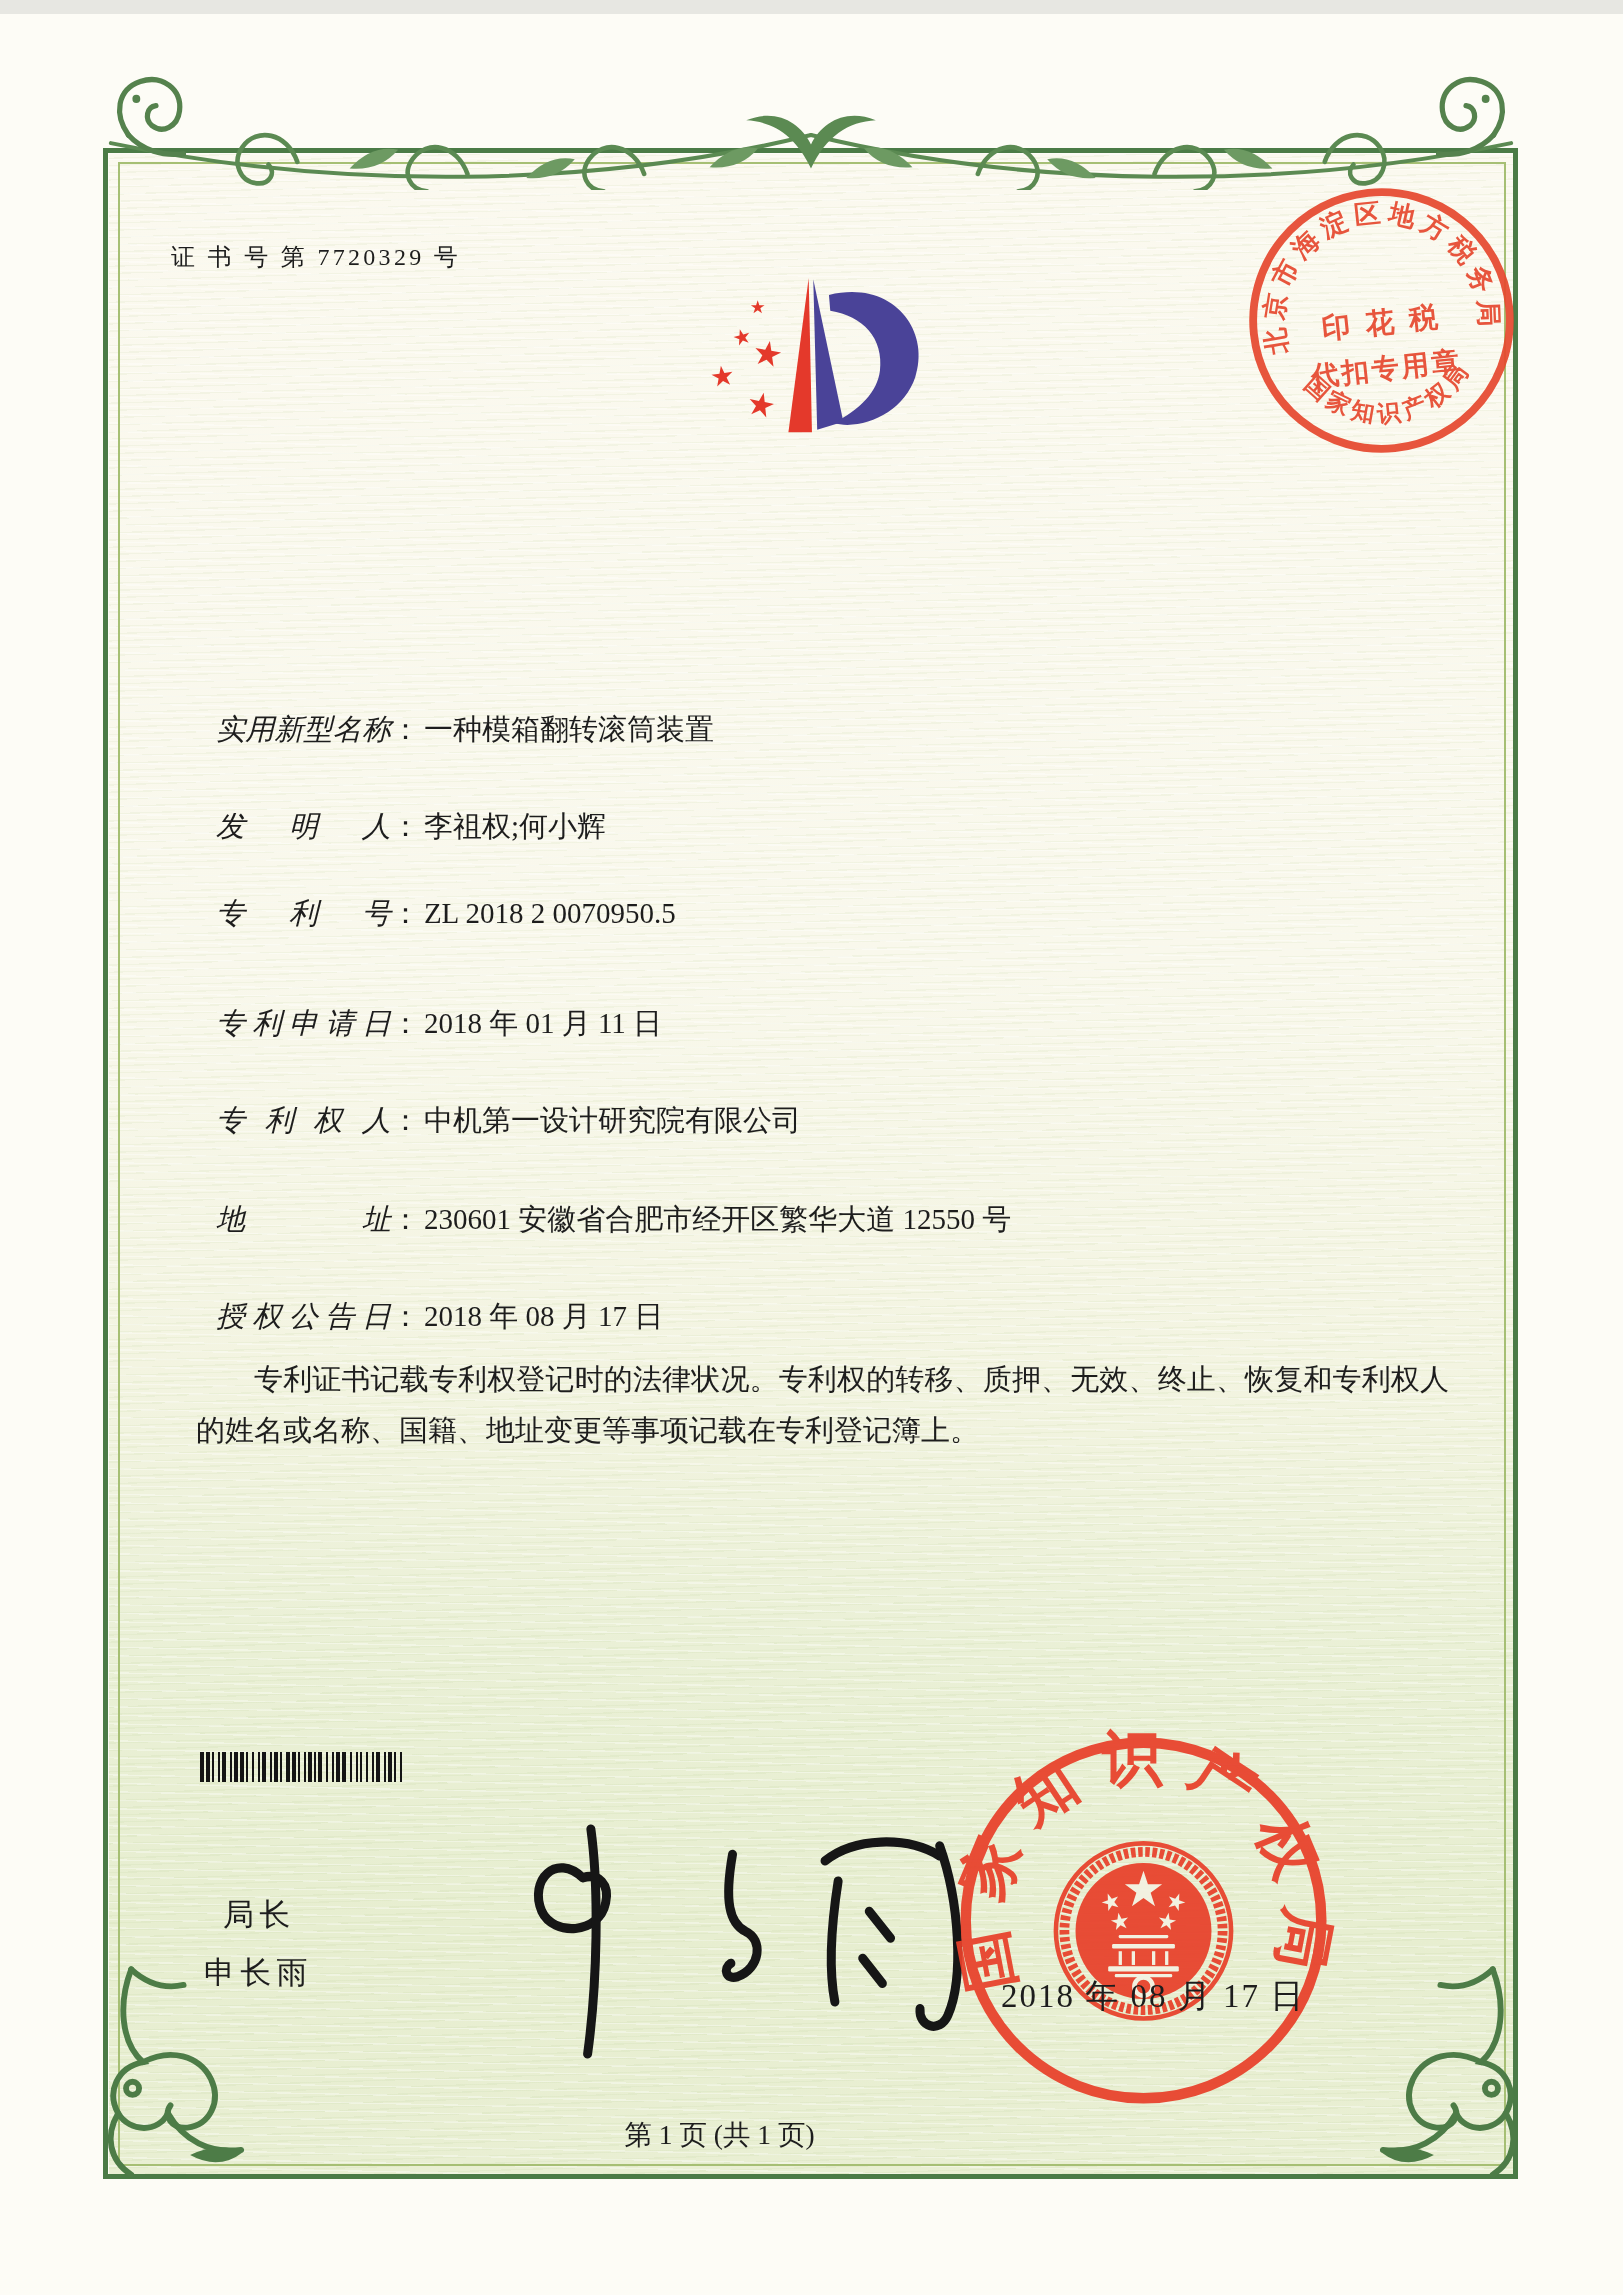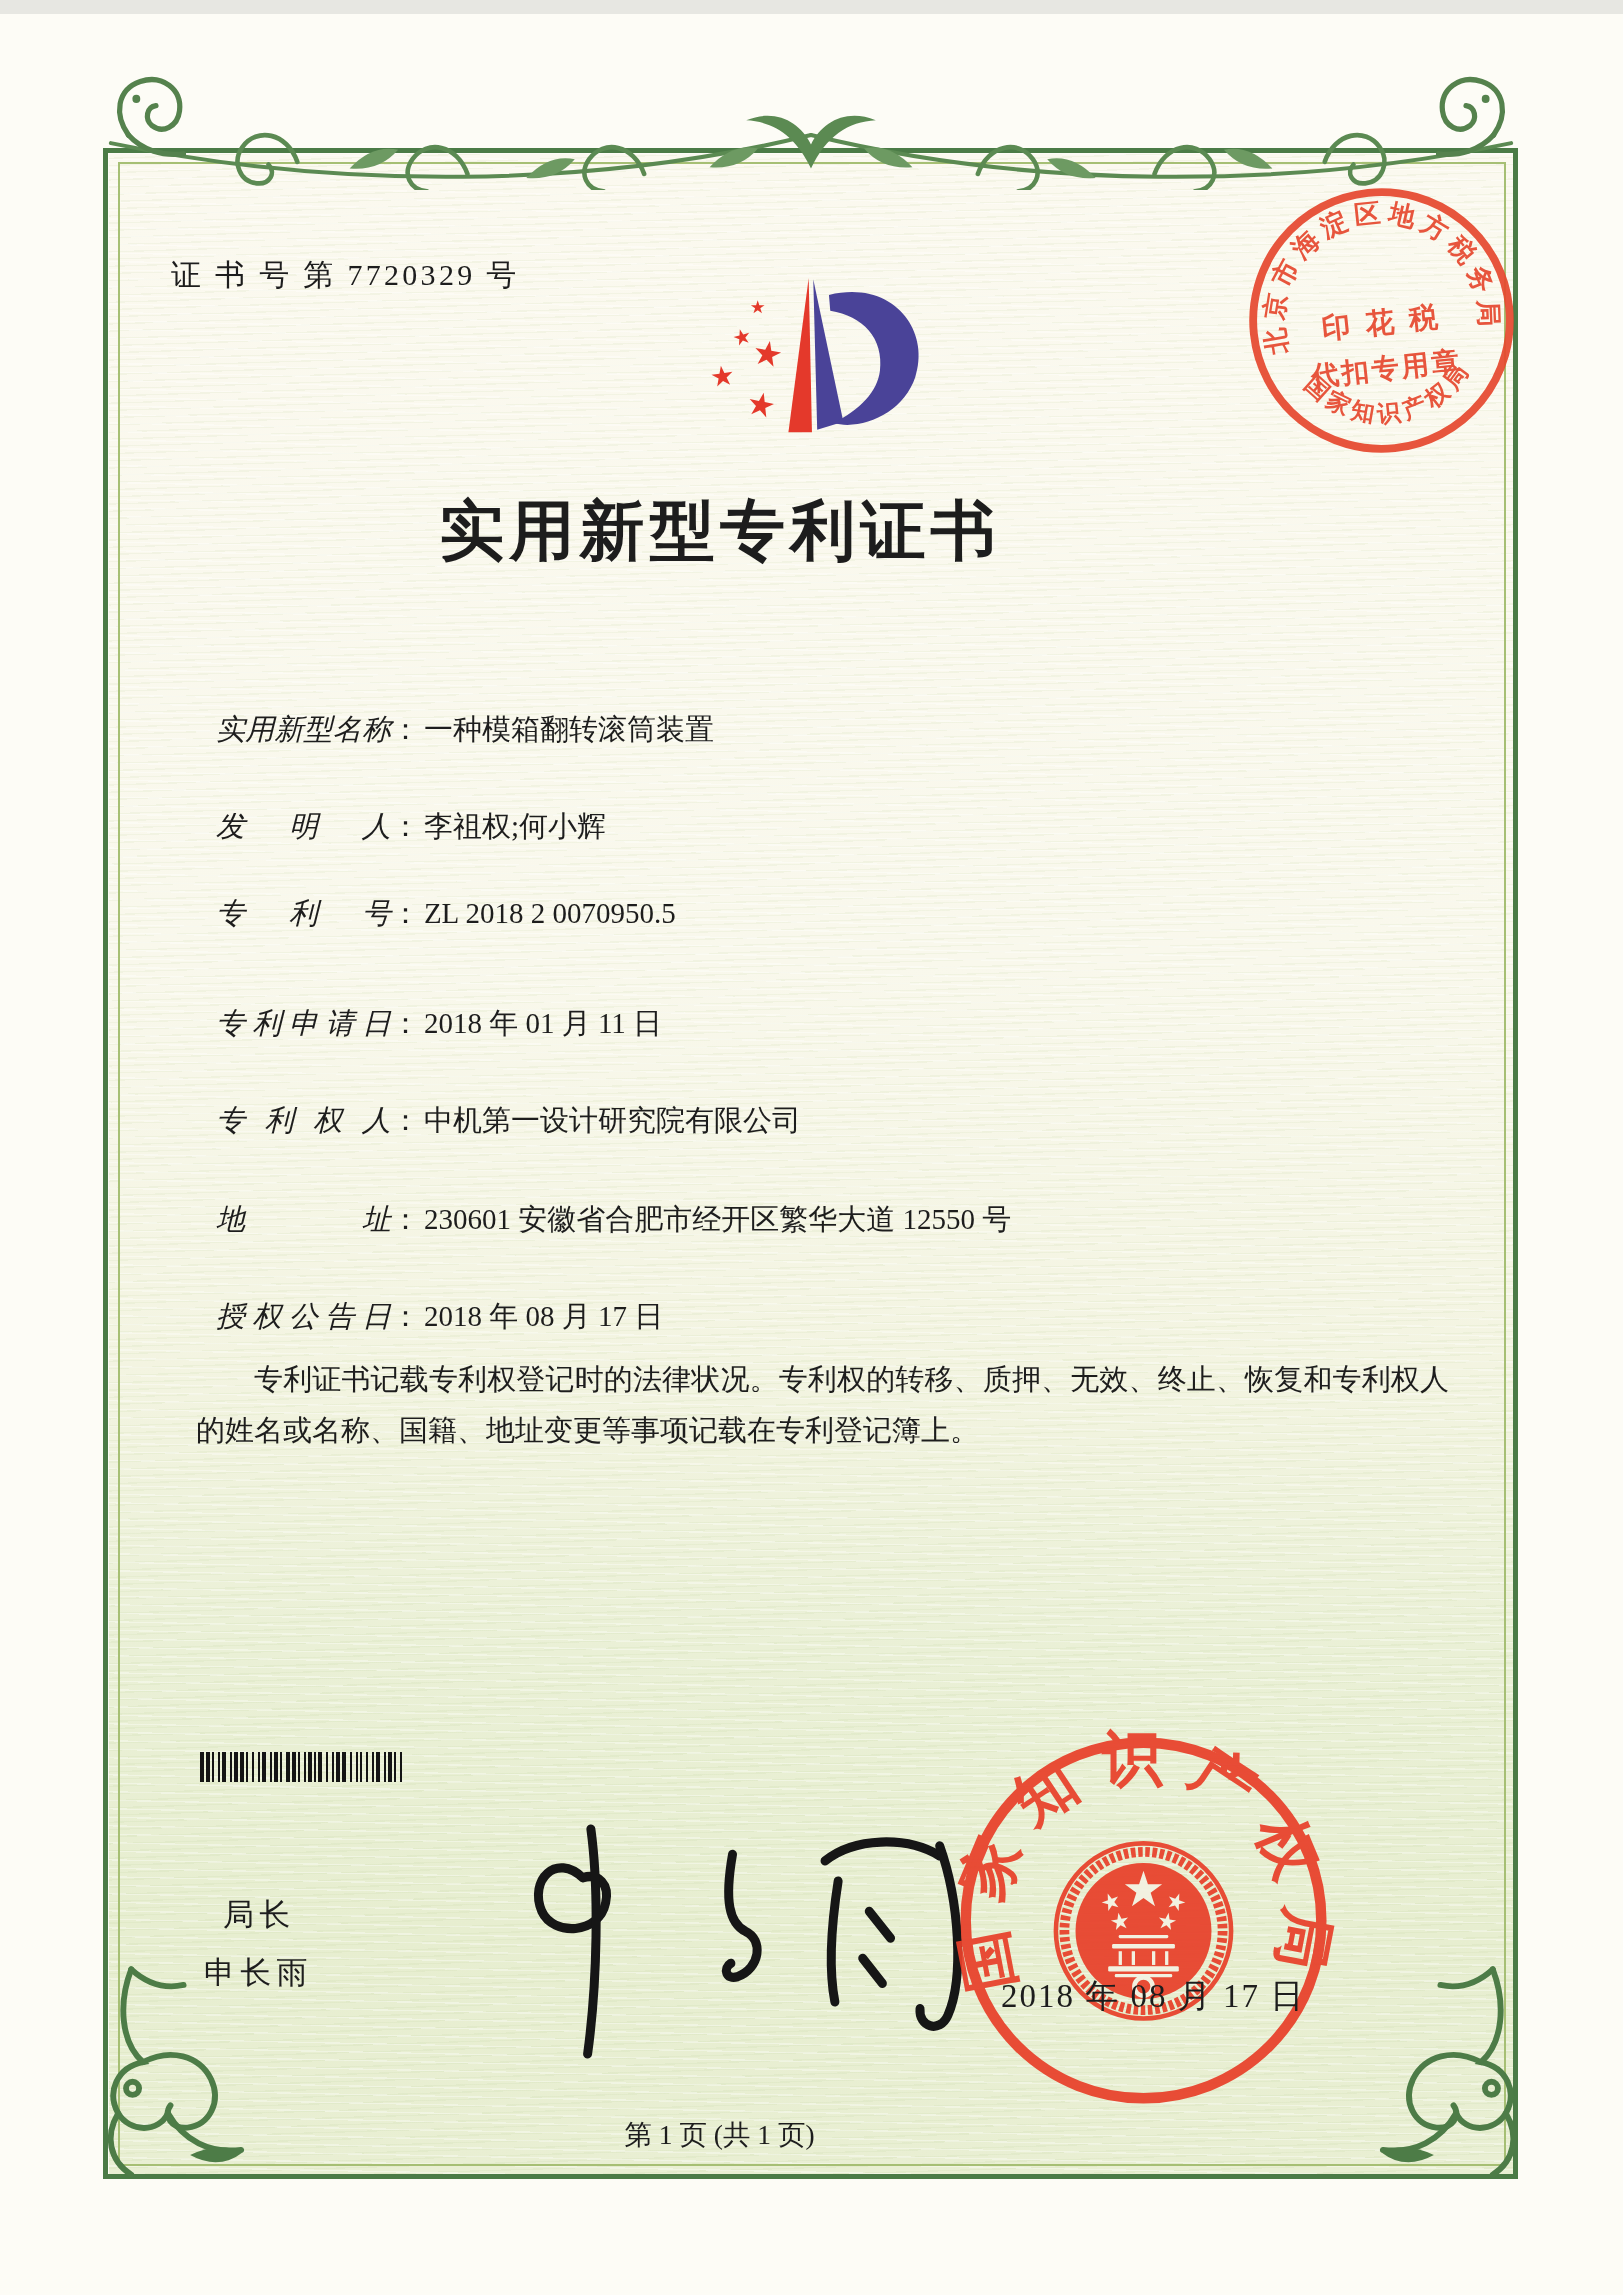--- a/index.html
+++ b/index.html
@@ -17,21 +17,21 @@
        repeating-linear-gradient(-1.8deg, rgba(163,191,122,.15) 0 1.3px, rgba(163,191,122,0) 1.3px 7.2px);}
 
   .frame-outer{left:103px;top:148px;width:1405px;height:2021px;border:5.9px solid #4b7b46;z-index:3;}
   .frame-inner{left:118px;top:162px;width:1384px;height:2000px;border:2px solid #a6bf74;z-index:3;}
 
   .garland{left:101px;top:56px;width:1420px;height:134px;z-index:4;}
   .flourish{width:157px;height:216px;z-index:4;}
   .fl-left{left:92px;top:1964px;}
   .fl-right{left:1375px;top:1964px;transform:scaleX(-1);}
 
-  .cert-no{left:171px;top:255px;font-size:30px;letter-spacing:3.3px;z-index:5;}
+  .cert-no{left:171px;top:241px;font-size:24px;letter-spacing:3.3px;z-index:5;}
   .logo{left:660px;top:261px;width:283px;height:200px;z-index:5;}
   .title{left:419px;top:487px;width:602px;text-align:center;font-size:65px;font-weight:bold;
          letter-spacing:5.2px;z-index:5;white-space:nowrap;}
 
   .fields{left:216px;top:710px;width:1237px;font-size:29px;z-index:5;}
   .frow{position:absolute;left:0;white-space:nowrap;}
   .flabel{display:inline-block;width:175px;text-align:justify;text-align-last:justify;vertical-align:top;font-style:italic;}
   .fcolon{display:inline-block;margin-right:3.9px;}
   .grant-no{position:absolute;left:687px;top:0;white-space:nowrap;}
 
@@ -138,21 +138,20 @@
     <text font-size="40" font-weight="bold" fill="#e6482e" letter-spacing="9">
       <textPath href="#taxTop" startOffset="50%" text-anchor="middle">北京市海淀区地方税务局</textPath>
     </text>
     <text x="210" y="228" text-anchor="middle" font-size="44" font-weight="bold" fill="#e6482e" letter-spacing="6">印 花 税</text>
     <text x="210" y="298" text-anchor="middle" font-size="42" font-weight="bold" fill="#e6482e" letter-spacing="4">代扣专用章</text>
     <text font-size="36" font-weight="bold" fill="#e6482e" letter-spacing="7">
       <textPath href="#taxBot" startOffset="50%" text-anchor="middle">国家知识产权局</textPath>
     </text>
   </svg>
 
-  <div class="abs title">实用新型专利证书</div>
 
   <div class="abs fields">
     <div class="frow" style="top:0">
       <span class="flabel">实用新型名称</span><span class="fcolon">：</span><span>一种模箱翻转滚筒装置</span>
     </div>
     <div class="frow" style="top:97px">
       <span class="flabel">发明人</span><span class="fcolon">：</span><span>李祖权;何小辉</span>
     </div>
     <div class="frow" style="top:184px">
       <span class="flabel">专利号</span><span class="fcolon">：</span><span>ZL 2018 2 0070950.5</span>

